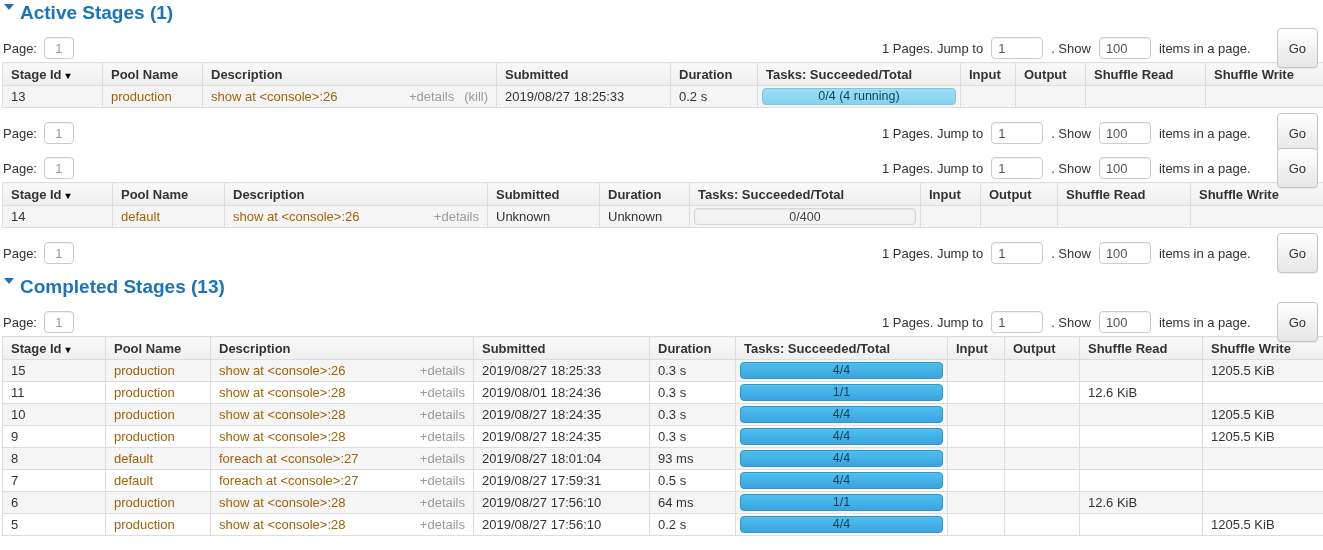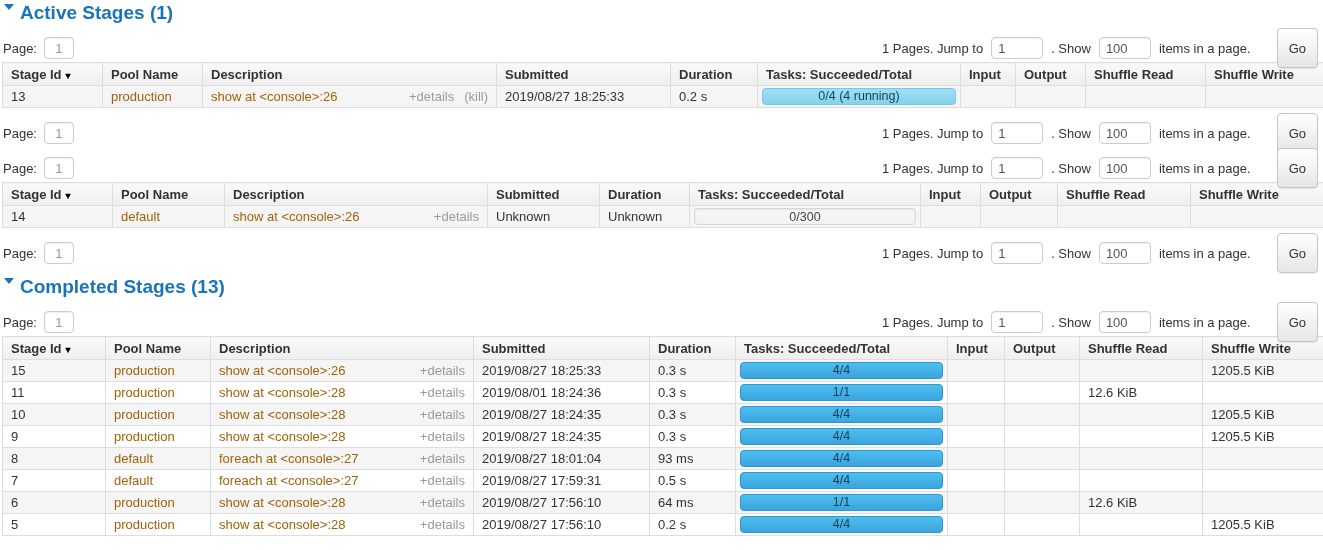--- a/index.html
+++ b/index.html
@@ -218,21 +218,21 @@
             <td>
               <div class="dflex">
                 <a class="lnk">show at &lt;console&gt;:26</a>
                 <span class="desc-right"><span class="details">+details</span></span>
               </div>
             </td>
             <td>Unknown</td>
             <td>Unknown</td>
             <td class="tasks">
               <div class="progress empty">
-                <span class="bar-label">0/300</span>
+                <span class="bar-label">0/400</span>
               </div>
             </td>
             <td></td>
             <td></td>
             <td></td>
             <td></td>
           </tr>
         </tbody>
       </table>
   <div class="pagerow bottom">

